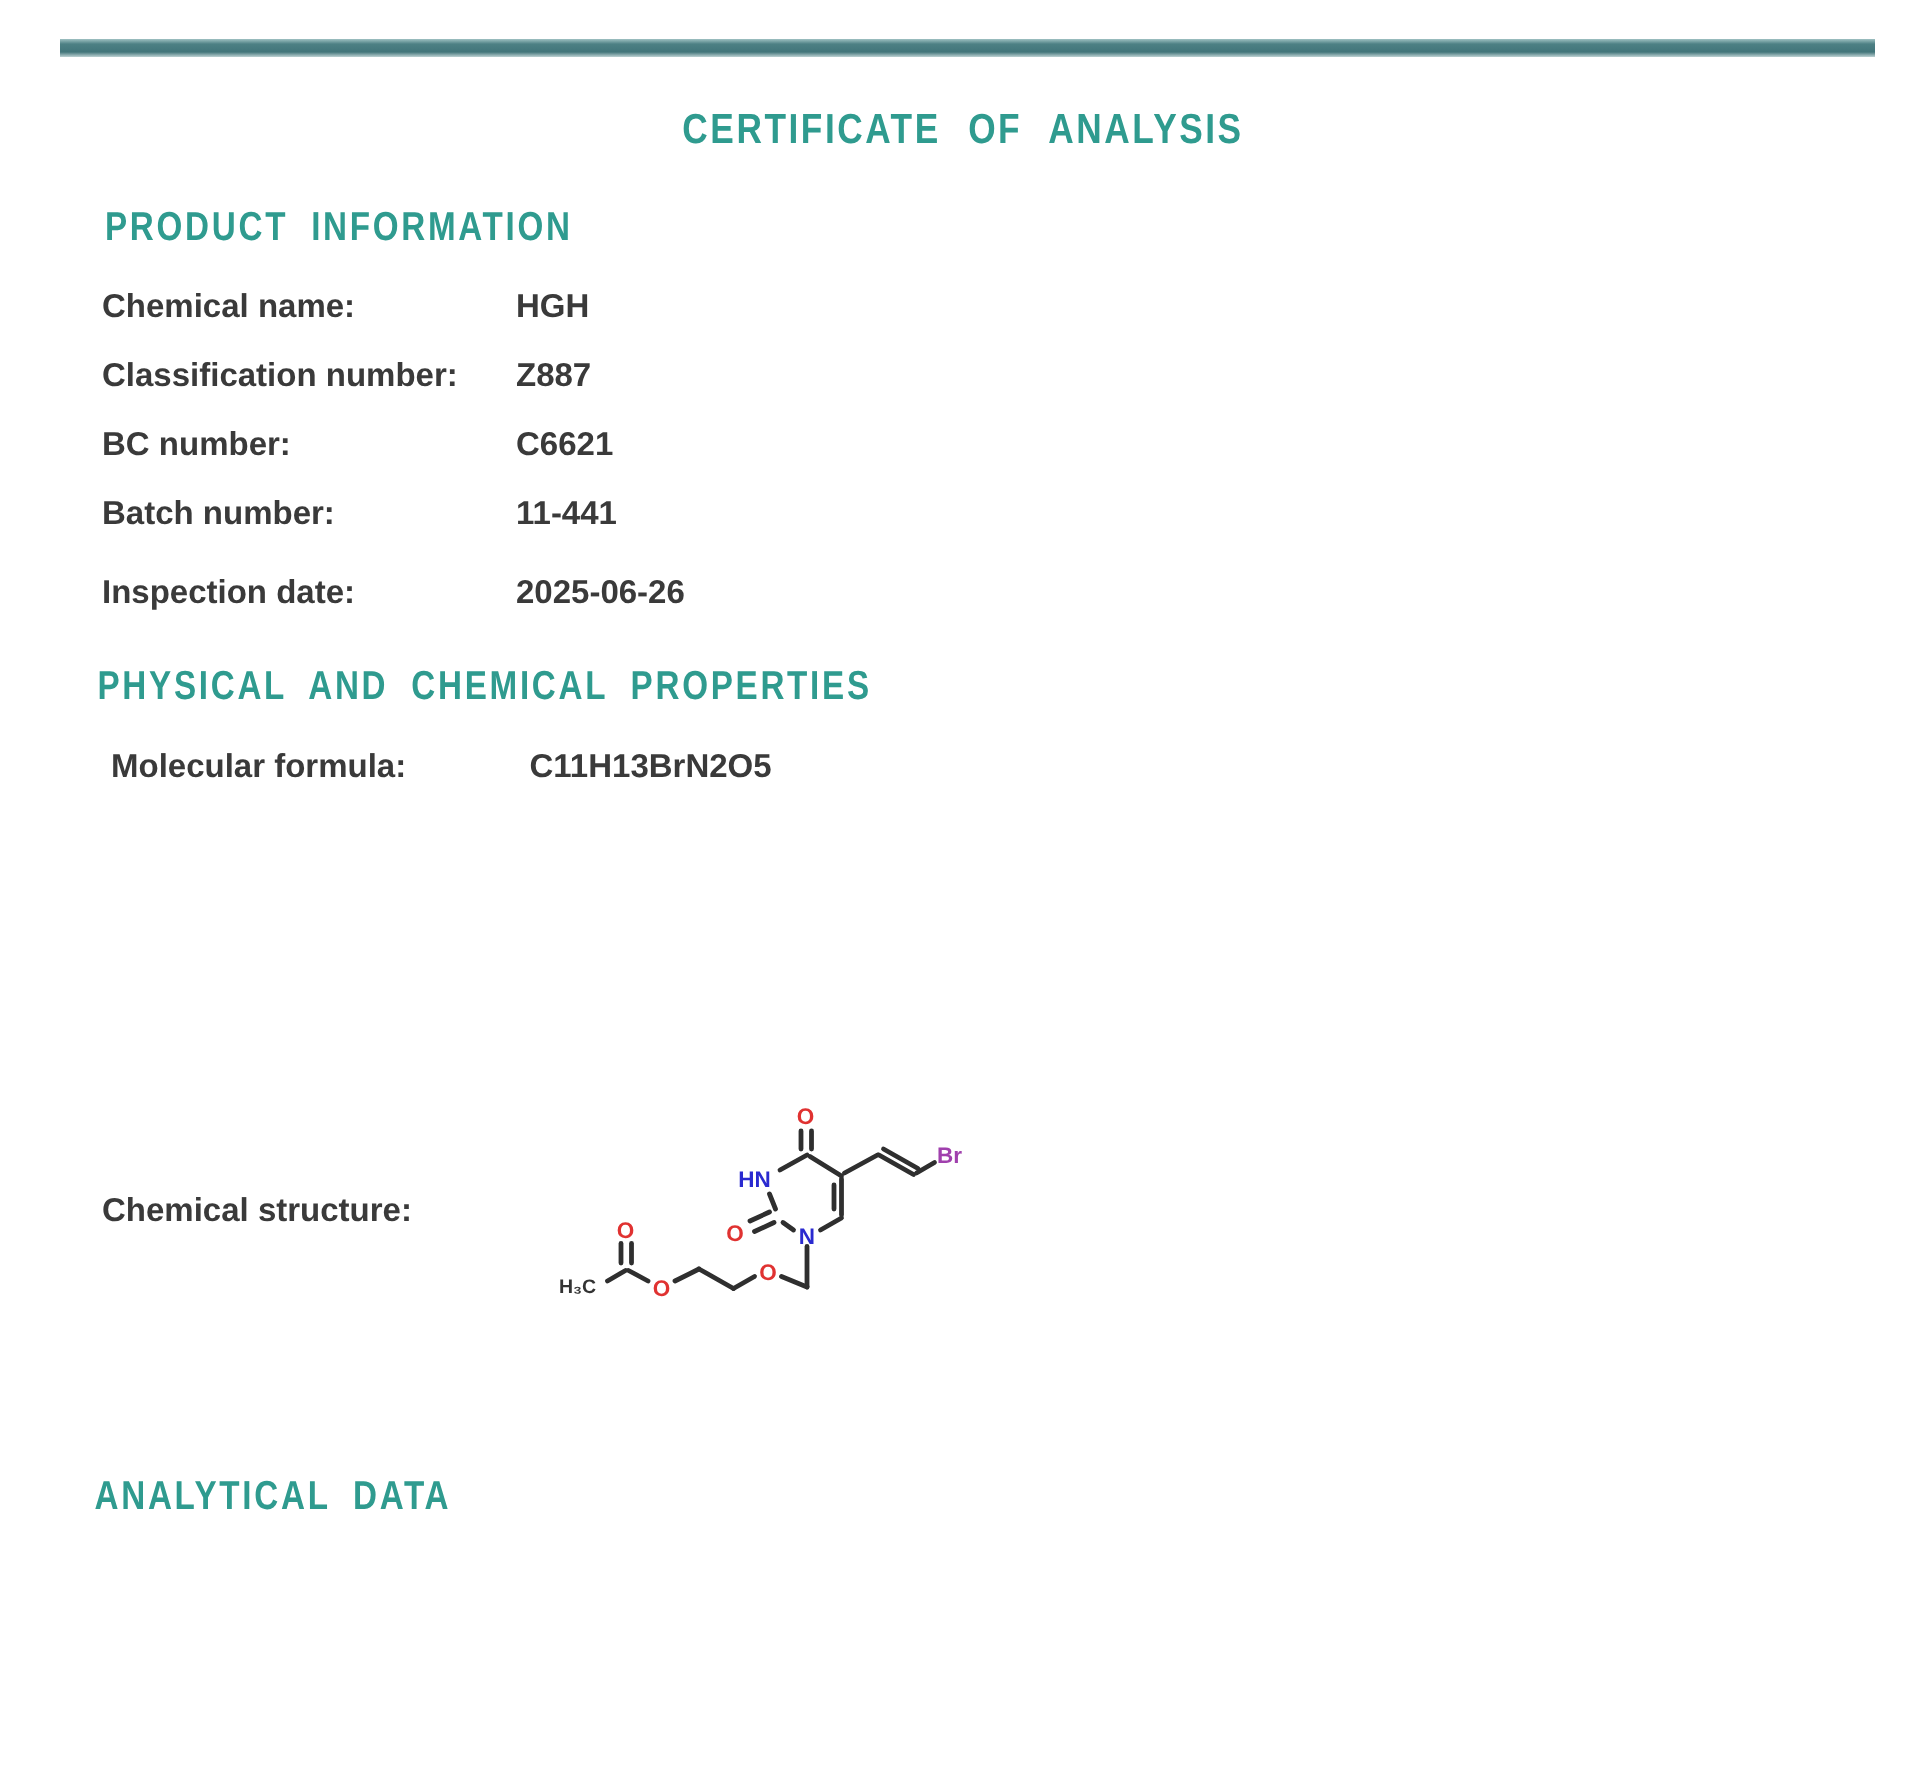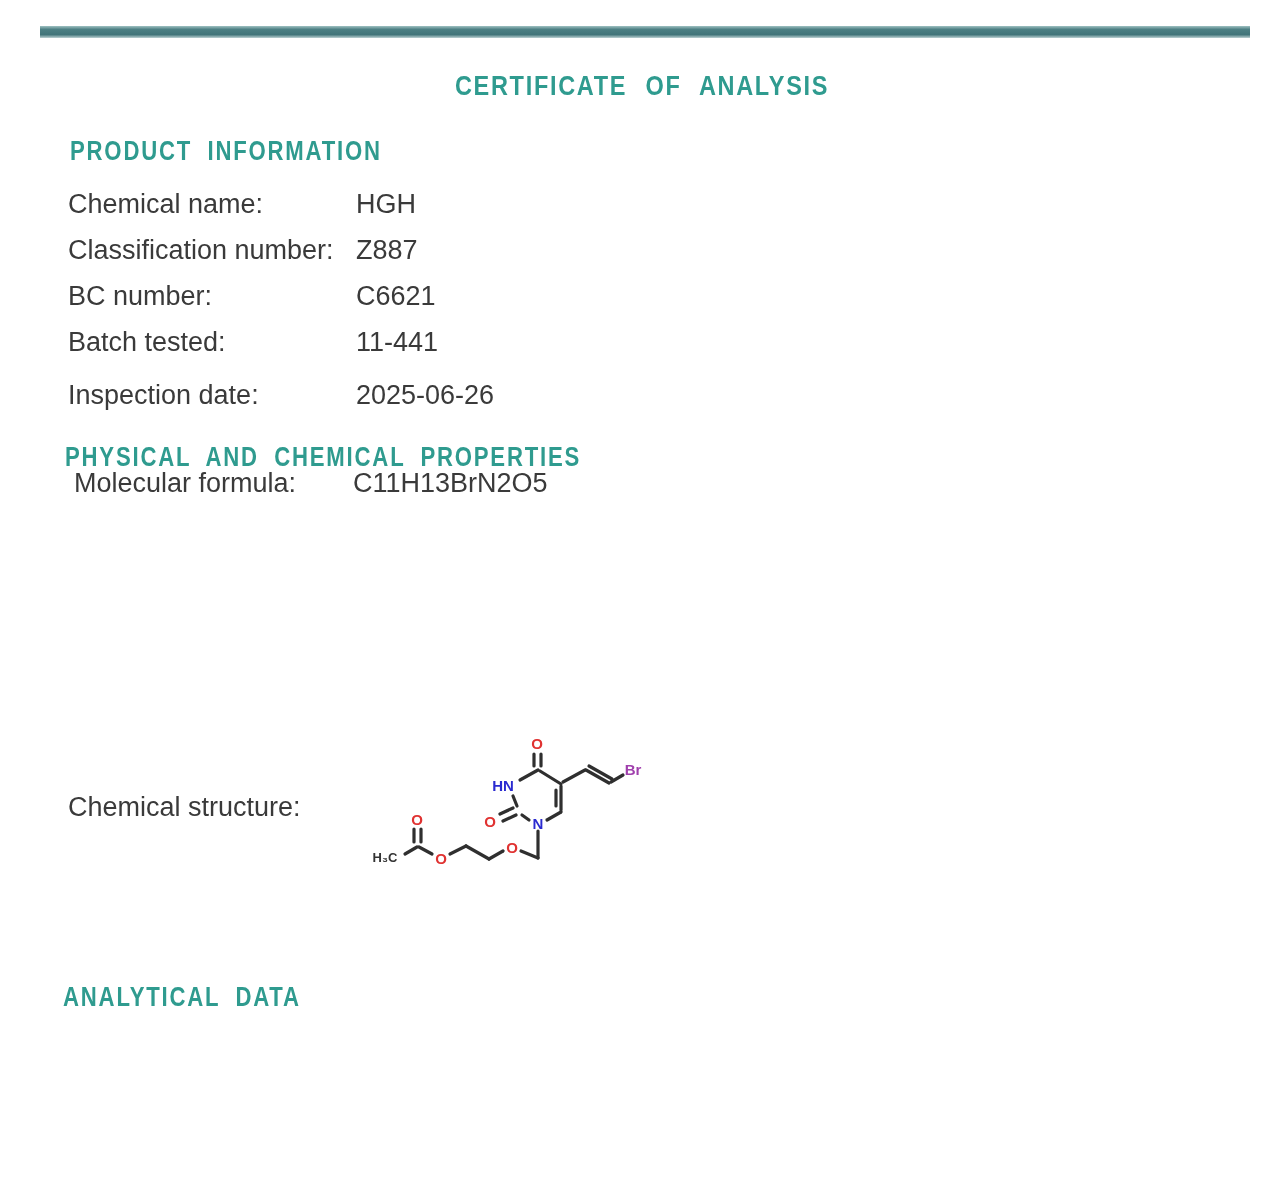--- a/index.html
+++ b/index.html
@@ -28,23 +28,23 @@
     position:absolute;
     font-size:27px; font-weight:bold; color:#2f9b8f;
     letter-spacing:2.2px; word-spacing:9px;
     transform:scaleX(0.82); transform-origin:left center;
     white-space:nowrap;
   }
   .heading-product    { left:70px; top:112px; }
   .heading-physical   { left:65px; top:418px; }
   .heading-analytical { left:63px; top:958px; }
 
-  .row { position:absolute; left:0; width:100%; height:30px; line-height:30px; font-size:27px; }
+  .row { position:absolute; left:0; width:100%; height:30px; line-height:30px; font-size:22px;font-weight:bold; }
   .row .label { position:absolute; left:68px; white-space:nowrap; }
-  .row .value { position:absolute; left:356px; white-space:nowrap; }
+  .row .value { position:absolute; left:344px; white-space:nowrap; }
 
   .structure-svg { position:absolute; left:353px; top:692px; }
 
   .stamp-fragment {
     position:absolute; left:595px; top:1168px; width:145px; height:10px;
     background:radial-gradient(ellipse at center, #e3e3e3 0%, #f4f4f4 60%, #ffffff 100%);
     opacity:0.7; border-radius:50%;
   }
 </style>
 </head>
@@ -64,31 +64,31 @@
   </div>
   <div class="row" style="top:211px">
     <span class="label">Classification number:</span>
     <span class="value">Z887</span>
   </div>
   <div class="row" style="top:257px">
     <span class="label">BC number:</span>
     <span class="value">C6621</span>
   </div>
   <div class="row" style="top:303px">
-    <span class="label">Batch tested:</span>
+    <span class="label">Batch number:</span>
     <span class="value">11-441</span>
   </div>
   <div class="row" style="top:356px">
     <span class="label">Inspection date:</span>
     <span class="value">2025-06-26</span>
   </div>
 
   <div class="section-heading heading-physical">PHYSICAL AND CHEMICAL PROPERTIES</div>
 
-  <div class="row" style="top:444px">
+  <div class="row" style="top:472px">
     <span class="label" style="left:74px">Molecular formula:</span>
     <span class="value" style="left:353px">C11H13BrN2O5</span>
   </div>
 
   <div class="row" style="top:768px">
     <span class="label">Chemical structure:</span>
   </div>
 
   <svg class="structure-svg" width="310" height="180" viewBox="0 0 310 180">
     <g stroke="#2f2f2f" stroke-width="3.2" stroke-linecap="round" fill="none">

